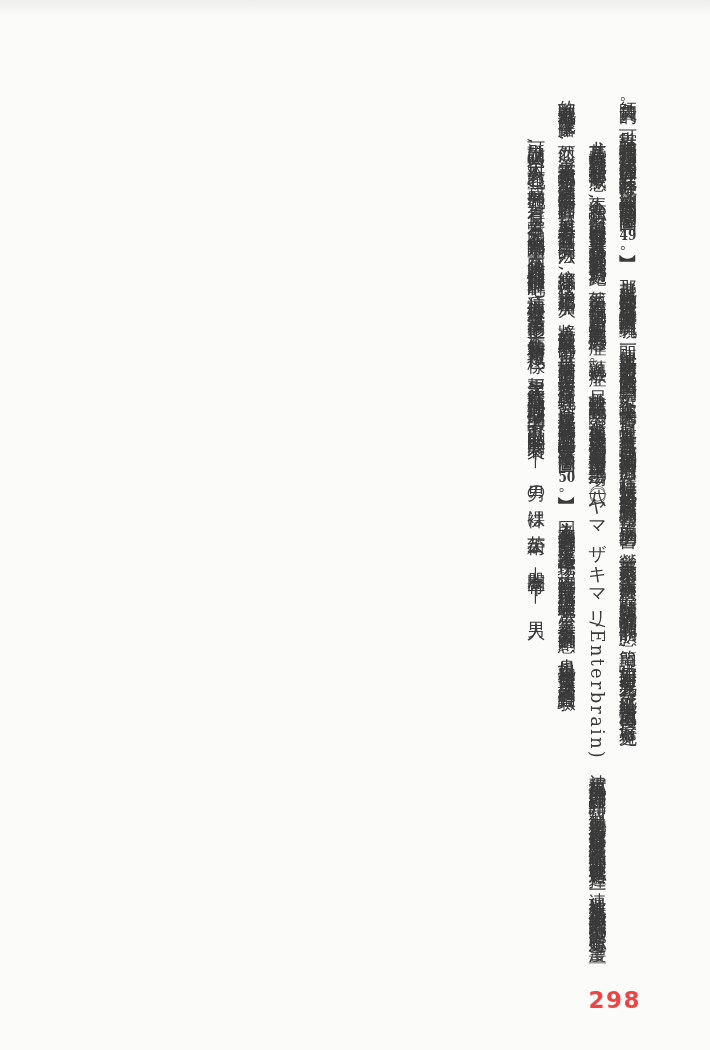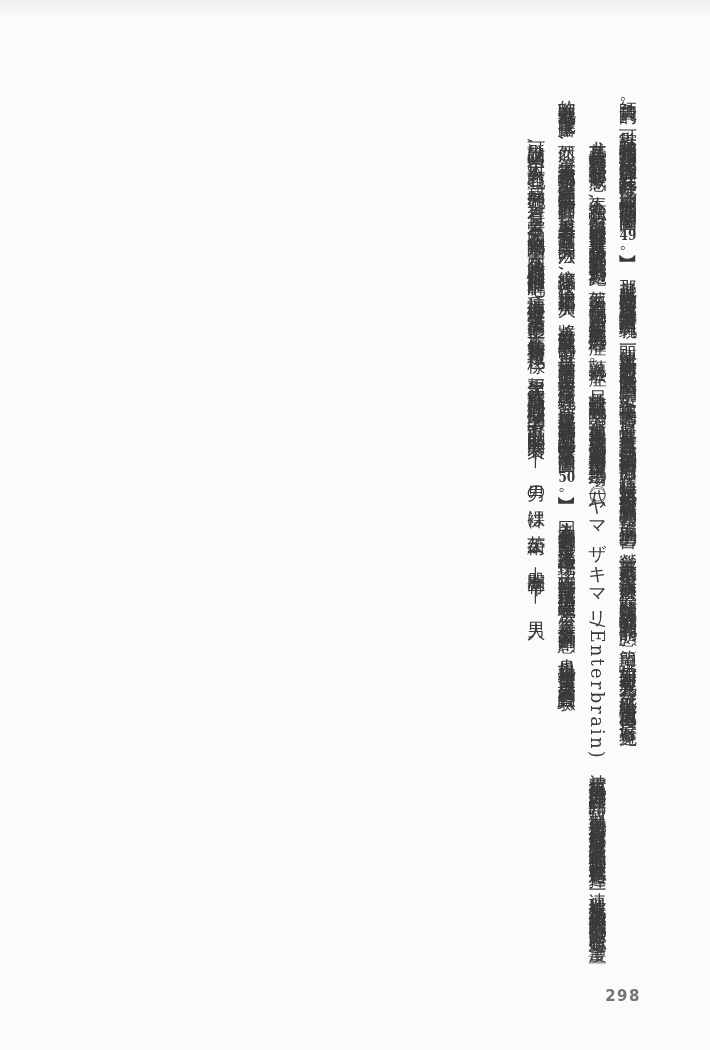--- a/index.html
+++ b/index.html
@@ -51,23 +51,23 @@
     text-combine-upright: all; 
     font-size: 0.85em;
     letter-spacing: 0;
   }
   .page-number {
     position: absolute;
     right: 69px;
     top: 987px;
     font-family: "DejaVu Sans", "Liberation Sans", sans-serif;
     font-weight: 700;
-    font-size: 15px;
+    font-size: 23px;
     letter-spacing: 1.5px;
-    color: #737373;
+    color: #ef4444;
   }
 </style>
 </head>
 <body>
 
 <div class="page">
   <div class="article" id="article">
       <p class="para"><span>師負責的。可當設計師和責任編輯用完稿後的插圖設計完裝訂外觀後,卻突然遇到一個問題</span><span class="figref">【圖<span class="tcy">7</span>-<span class="tcy">49</span>】</span><span>。那就是出版社的營業部建議不要讓封面出現乳頭。即便一般書籍的封面並沒有不能露兩點的規定,不過在較大的書店,最近常常會有書評節目或連續劇到書店內攝影;這種時候就必須移走封面有露點的書刊,或換上別的書。營業部表示為了不給書店添麻煩,最好一開始就設計成看不到乳頭的狀態。簡單說,如果封面有成人元素,就可能給書店造成困擾,最好避免。</span></p>
       <p class="para indent"><span>尤其是電視局對乳頭和私處非常敏感。先不論私處,但以前的電視節目其實就連黃金時段都能看到乳房到處跑。然而近年電視台也開始染上自主規制的乳房恐懼症、乳頭過敏症。另外雖然跟乳頭無關,不過前幾年被改編成電影的穿越劇浴場漫畫『羅馬浴場』(二〇〇八,ヤマザキマリ/Enterbrain)被電視節目的書評節目介紹時,似乎就曾用海苔條把封面拿著紅浴巾和水桶的全裸雕像私處遮掉。連一般被視為藝術作品的雕刻都不能露出私處,漫畫的乳頭就更不可能裸露了。然而,筆者無論如何都不想修改山本直樹老師美妙的插圖,於是努力思考有沒有兩全其美的方法。絞盡腦汁後,決定把書腰加大、將高度提升至乳頭的位置,再於書腰的插圖上用「海苔條」修正掉乳頭;而拿掉書腰後就能看到原本乳頭的「書腰遮蔽」法</span><span class="figref">【圖<span class="tcy">7</span>-<span class="tcy">50</span>】</span><span>。因為本書的書名剛好是『成人漫畫工作現場』,故這剛好能當成一種後設的表現手法,是筆者十分自豪的創意。也是親自體會修正深奧之處的寶貴經驗。</span></p>
       <p class="para indent"><span>可話說回來,日本人對「乳頭(或局部乳頭)看得見/看不見」的二值化判斷基準,在外國人眼裡恐怕很難理解吧?這種心理原理不只是漫畫的修正,在廣告和藝術領域也一樣。想更深入了解這種神祕的心理原理的讀者,可以參閱『股間若衆——男の裸は芸術か(股間青年——男人</span></p>

